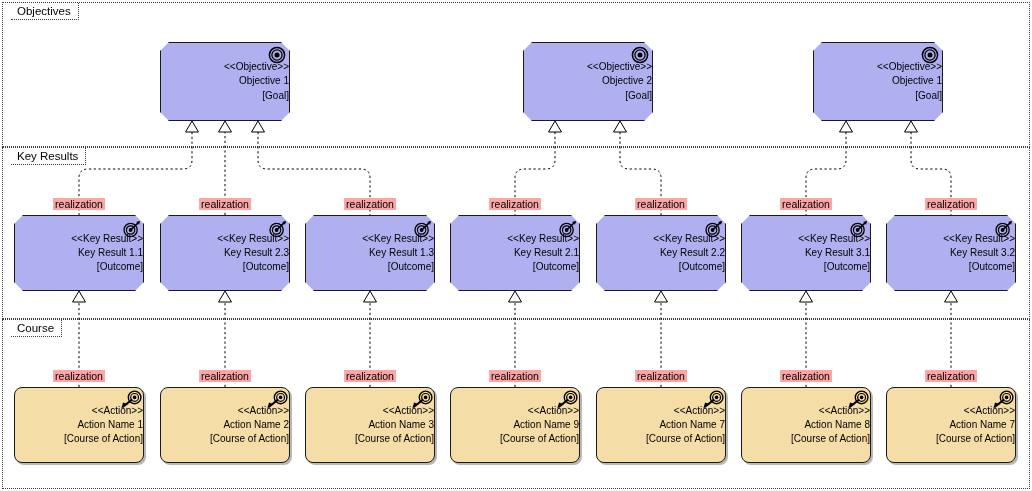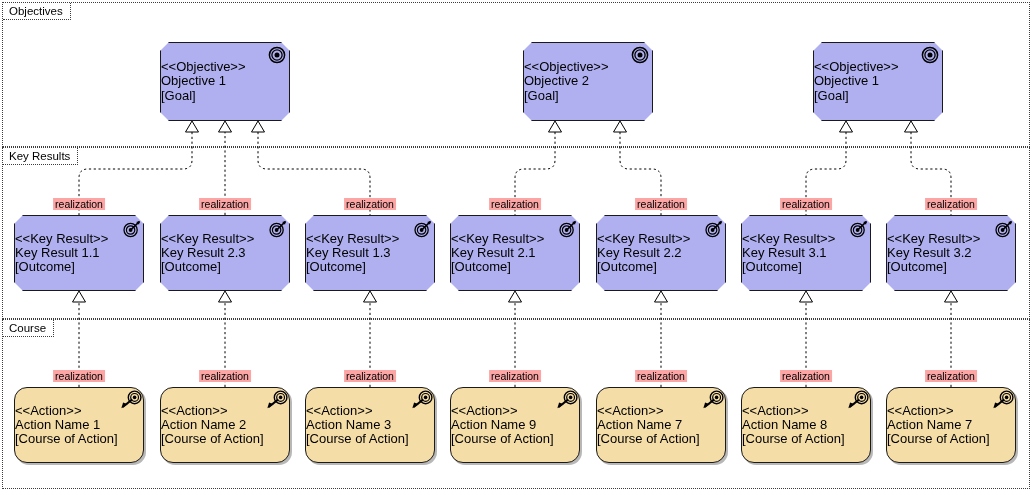--- a/index.html
+++ b/index.html
@@ -16,57 +16,57 @@
   }
   
   .group{
     position:absolute;
     border:1px dotted #3c3c3c;
     background:transparent;
     box-sizing:border-box;
   }
   .group-label{
     position:absolute;
-    top:0;left:0;
+    top:0;left:8px;
     height:17px;
     padding:0 7px 0 6px;
     border:1px dotted #3c3c3c;
     border-top:none;
     border-left:none;
     background:#ffffff;
     font-size:11.5px;
     line-height:17px;
     color:#000000;
     white-space:nowrap;
     box-sizing:border-box;
   }
   
   .node{
     position:absolute;
     box-sizing:border-box;
     border:1.1px solid #1a1a1a;
     display:flex;
     flex-direction:column;
-    align-items:flex-start;
+    align-items:flex-end;
     justify-content:center;
     text-align:center;
-    font-size:13px;
+    font-size:10px;
     line-height:14.2px;
     color:#000000;
     box-shadow:2px 2px 0 rgba(0,0,0,0.28);
   }
   .node .ln{display:block;white-space:nowrap;}
   
   .node.motivation{
     background:#b0b0f0;
     clip-path:polygon(9px 0,calc(100% - 9px) 0,100% 9px,100% calc(100% - 9px),calc(100% - 9px) 100%,9px 100%,0 calc(100% - 9px),0 9px);
   }
   .node.action{
     background:#f5dda8;
-    border-radius:13px;
+    border-radius:8px;
   }
   .node-icon{
     position:absolute;
     top:3px;right:3px;
     width:18px;height:18px;
     pointer-events:none;
   }
   .node.action .node-icon{top:2px;right:3px;width:20px;height:17px;}
   
   .edge-label{

